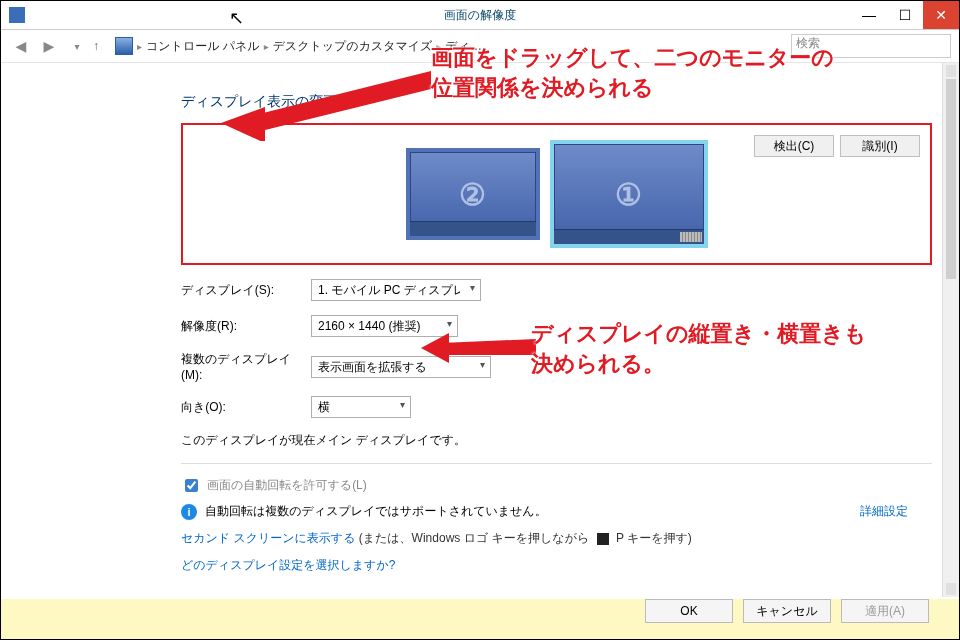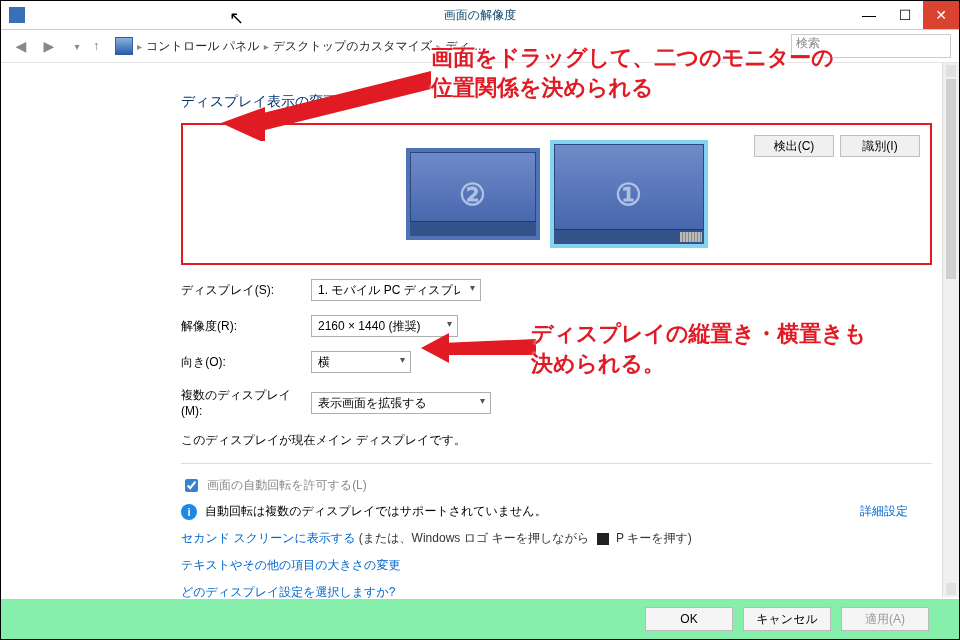--- a/index.html
+++ b/index.html
@@ -54,21 +54,21 @@
   .hr{border-top:1px solid #ddd;margin:12px 0}
   .cb{display:flex;align-items:center;gap:6px;color:#888}
   .cb input{accent-color:#3a80d0}
   .info{display:flex;align-items:center;gap:8px;margin:8px 0}
   .info .i{width:16px;height:16px;border-radius:50%;background:#1e88e5;color:#fff;font-size:11px;display:flex;align-items:center;justify-content:center;font-weight:bold}
   .link{color:#0066cc;font-size:12px;margin:10px 0;display:block}
   .winkey{display:inline-block;width:12px;height:12px;background:#222;margin:0 4px;vertical-align:middle}
   .adv{color:#0066cc;position:absolute;right:34px}
 
   
-  .footer{position:absolute;bottom:0;left:0;right:0;height:40px;background:#86efac;display:flex;align-items:center;justify-content:flex-end;gap:10px;padding-right:30px}
+  .footer{position:absolute;bottom:0;left:0;right:0;height:40px;background:#fef9c3;display:flex;align-items:flex-start;justify-content:flex-end;gap:10px;padding-right:30px}
   .footer button{width:88px;height:24px;background:#f5f5f5;border:1px solid #bbb;font-size:12px}
   .footer button.disabled{color:#999}
 
   
   .anno{position:absolute;color:#e01b24;font-weight:bold;font-size:22px;line-height:1.35;text-shadow:0 0 3px #fff,0 0 3px #fff;pointer-events:none;z-index:10}
 </style>
 </head>
 <body>
 
 <div class="wrap">
@@ -126,46 +126,45 @@
 
       <div class="row">
         <span class="lbl">ディスプレイ(S):</span>
         <span class="selwrap"><select class="sel" style="width:170px"><option>1. モバイル PC ディスプレイ</option></select></span>
       </div>
       <div class="row">
         <span class="lbl">解像度(R):</span>
         <span class="selwrap"><select class="sel" style="width:147px"><option>2160 × 1440 (推奨)</option></select></span>
       </div>
       <div class="row">
+        <span class="lbl">複数のディスプレイ(M):</span>
+        <span class="selwrap"><select class="sel" style="width:180px"><option>表示画面を拡張する</option></select></span>
+      </div>
+      <div class="row">
         <span class="lbl">向き(O):</span>
         <span class="selwrap"><select class="sel" style="width:100px"><option>横</option></select></span>
-      </div>
-      <div class="row">
-        <span class="lbl">複数のディスプレイ(M):</span>
-        <span class="selwrap"><select class="sel" style="width:180px"><option>表示画面を拡張する</option></select></span>
       </div>
 
       <div class="note">このディスプレイが現在メイン ディスプレイです。</div>
 
       <div class="hr"></div>
 
       <label class="cb">
         <input type="checkbox" checked="" style="">
         <span>画面の自動回転を許可する(L)</span>
       </label>
       <div class="info">
         <span class="i">i</span>
         <span>自動回転は複数のディスプレイではサポートされていません。</span>
         <a class="adv">詳細設定</a>
       </div>
 
       <div class="link">
         <span style="color:#0066cc">セカンド スクリーンに表示する</span><span style="color:#333"> (または、Windows ロゴ キーを押しながら </span><span class="winkey"></span><span style="color:#333"> P キーを押す)</span>
       </div>
-      <a class="link">テキストやその他の項目の大きさの変更</a>
       <a class="link">どのディスプレイ設定を選択しますか?</a>
     </div>
     <div class="scrollbar">
         <div class="scrollthumb"></div>
       </div>
   </div>
 
   <div class="footer">
     <button>OK</button>
     <button>キャンセル</button>

